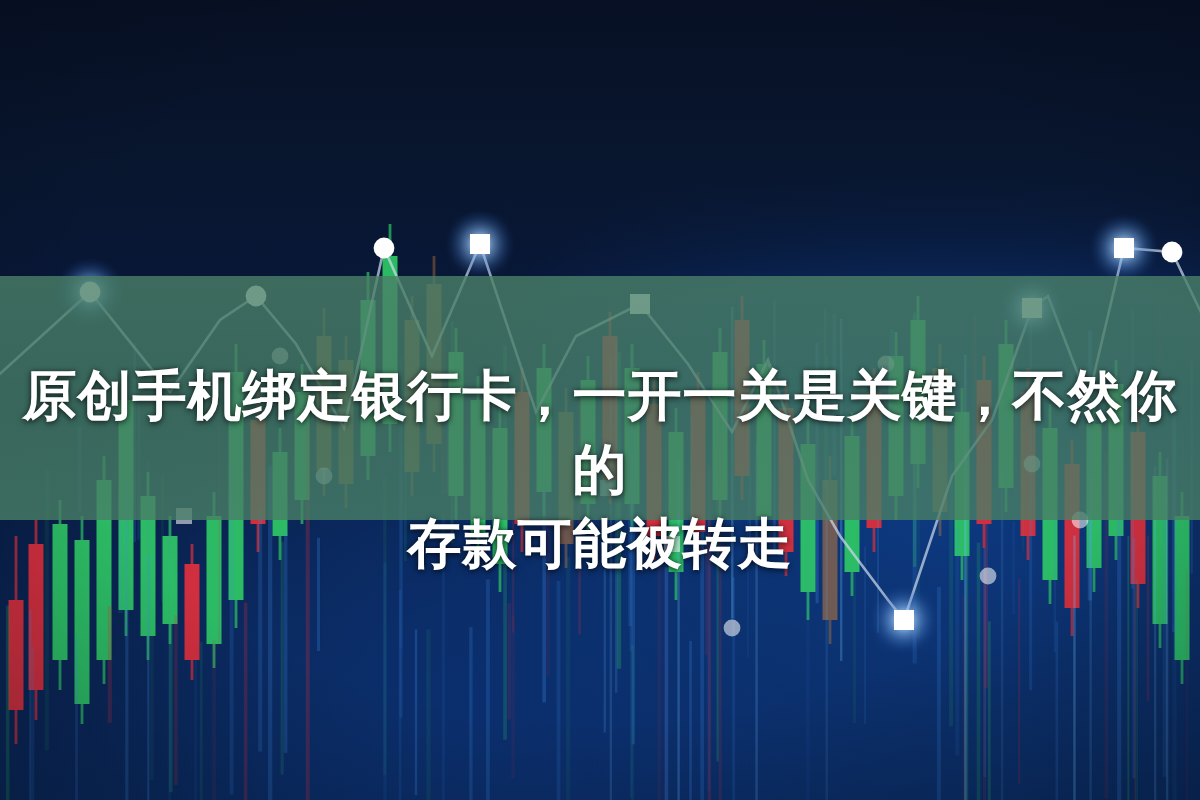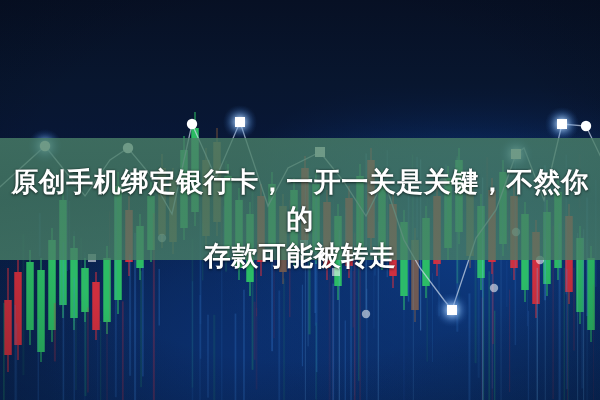--- a/index.html
+++ b/index.html
@@ -41,20 +41,21 @@
     text-align:center;
     color:#ffffff;
     font-weight:bold;
     font-size:27px;
     line-height:37px;
     letter-spacing:.5px;
     text-shadow:0 1px 3px rgba(0,0,0,.55),0 0 2px rgba(0,0,0,.4);
     white-space:pre-line;
     padding:0 8px;
     box-sizing:border-box;
+    margin-top:16px;
   }
 </style>
 </head>
 <body>
 
 <div id="stage">
 
   <div class="bg-base"></div>
   <div class="bg-top-dark"></div>
 

